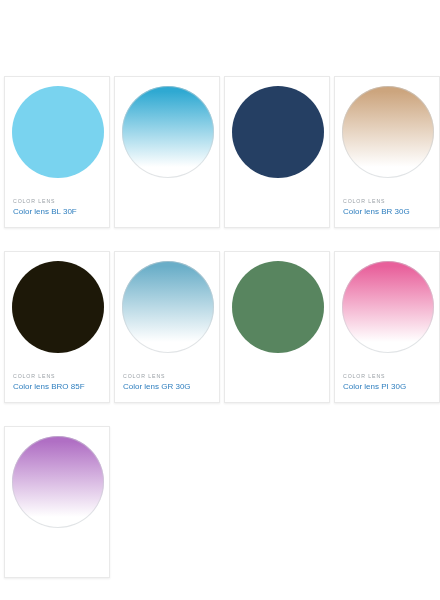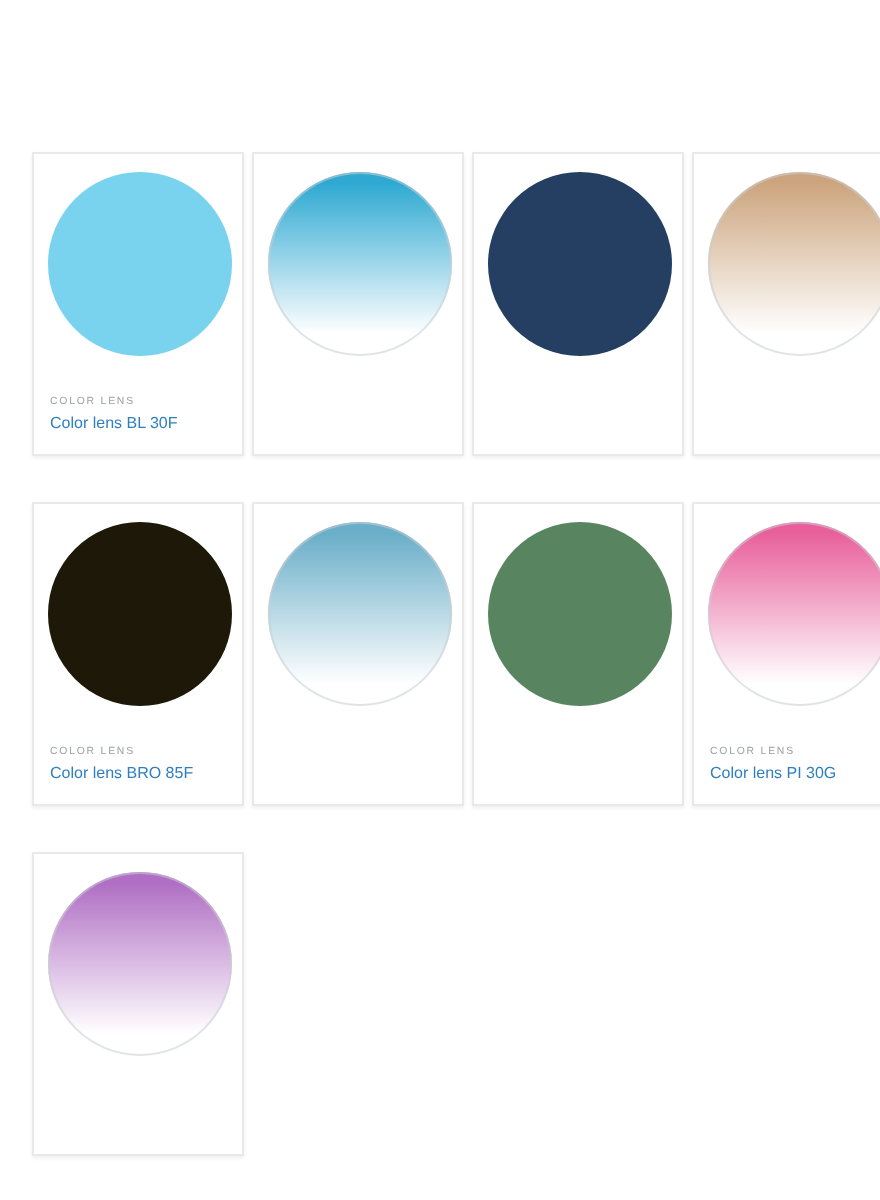--- a/index.html
+++ b/index.html
@@ -17,21 +17,21 @@
   #grid {
     position: absolute;
     left: 0;
     top: 76px;
     width: 440px;
     display: grid;
     grid-template-columns: repeat(4, 106px);
     grid-auto-rows: 152px;
     column-gap: 4px;
     row-gap: 23px;
-    padding-left: 16px;
+    padding-left: 4px;
     box-sizing: border-box;
   }
 
   .card {
     position: relative;
     width: 106px;
     height: 152px;
     background: #ffffff;
     border: 1px solid #e9e9e9;
     box-sizing: border-box;
@@ -104,33 +104,41 @@
     </div>
     <div class="card">
       <div class="swatch-wrap">
         <div class="swatch" style="background: rgb(37, 63, 99);"></div>
       </div>
     </div>
     <div class="card">
       <div class="swatch-wrap">
         <div class="swatch grad" style="background: linear-gradient(rgb(204, 165, 126) 0%, rgb(204, 165, 126) 6%, rgb(255, 255, 255) 88%, rgb(255, 255, 255) 100%);"></div>
       </div>
+      <div class="meta">
+        <div class="kicker">COLOR LENS</div>
+        <div class="title">Color lens BR 30G</div>
+      </div>
     </div>
     <div class="card">
       <div class="swatch-wrap">
         <div class="swatch" style="background: rgb(29, 24, 8);"></div>
       </div>
       <div class="meta">
         <div class="kicker">COLOR LENS</div>
         <div class="title">Color lens BRO 85F</div>
       </div>
     </div>
     <div class="card">
       <div class="swatch-wrap">
         <div class="swatch grad" style="background: linear-gradient(rgb(106, 174, 200) 0%, rgb(106, 174, 200) 6%, rgb(255, 255, 255) 88%, rgb(255, 255, 255) 100%);"></div>
+      </div>
+      <div class="meta">
+        <div class="kicker">COLOR LENS</div>
+        <div class="title">Color lens GR 30G</div>
       </div>
     </div>
     <div class="card">
       <div class="swatch-wrap">
         <div class="swatch" style="background: rgb(88, 133, 95);"></div>
       </div>
     </div>
     <div class="card">
       <div class="swatch-wrap">
         <div class="swatch grad" style="background: linear-gradient(rgb(232, 96, 155) 0%, rgb(232, 96, 155) 6%, rgb(255, 255, 255) 88%, rgb(255, 255, 255) 100%);"></div>

